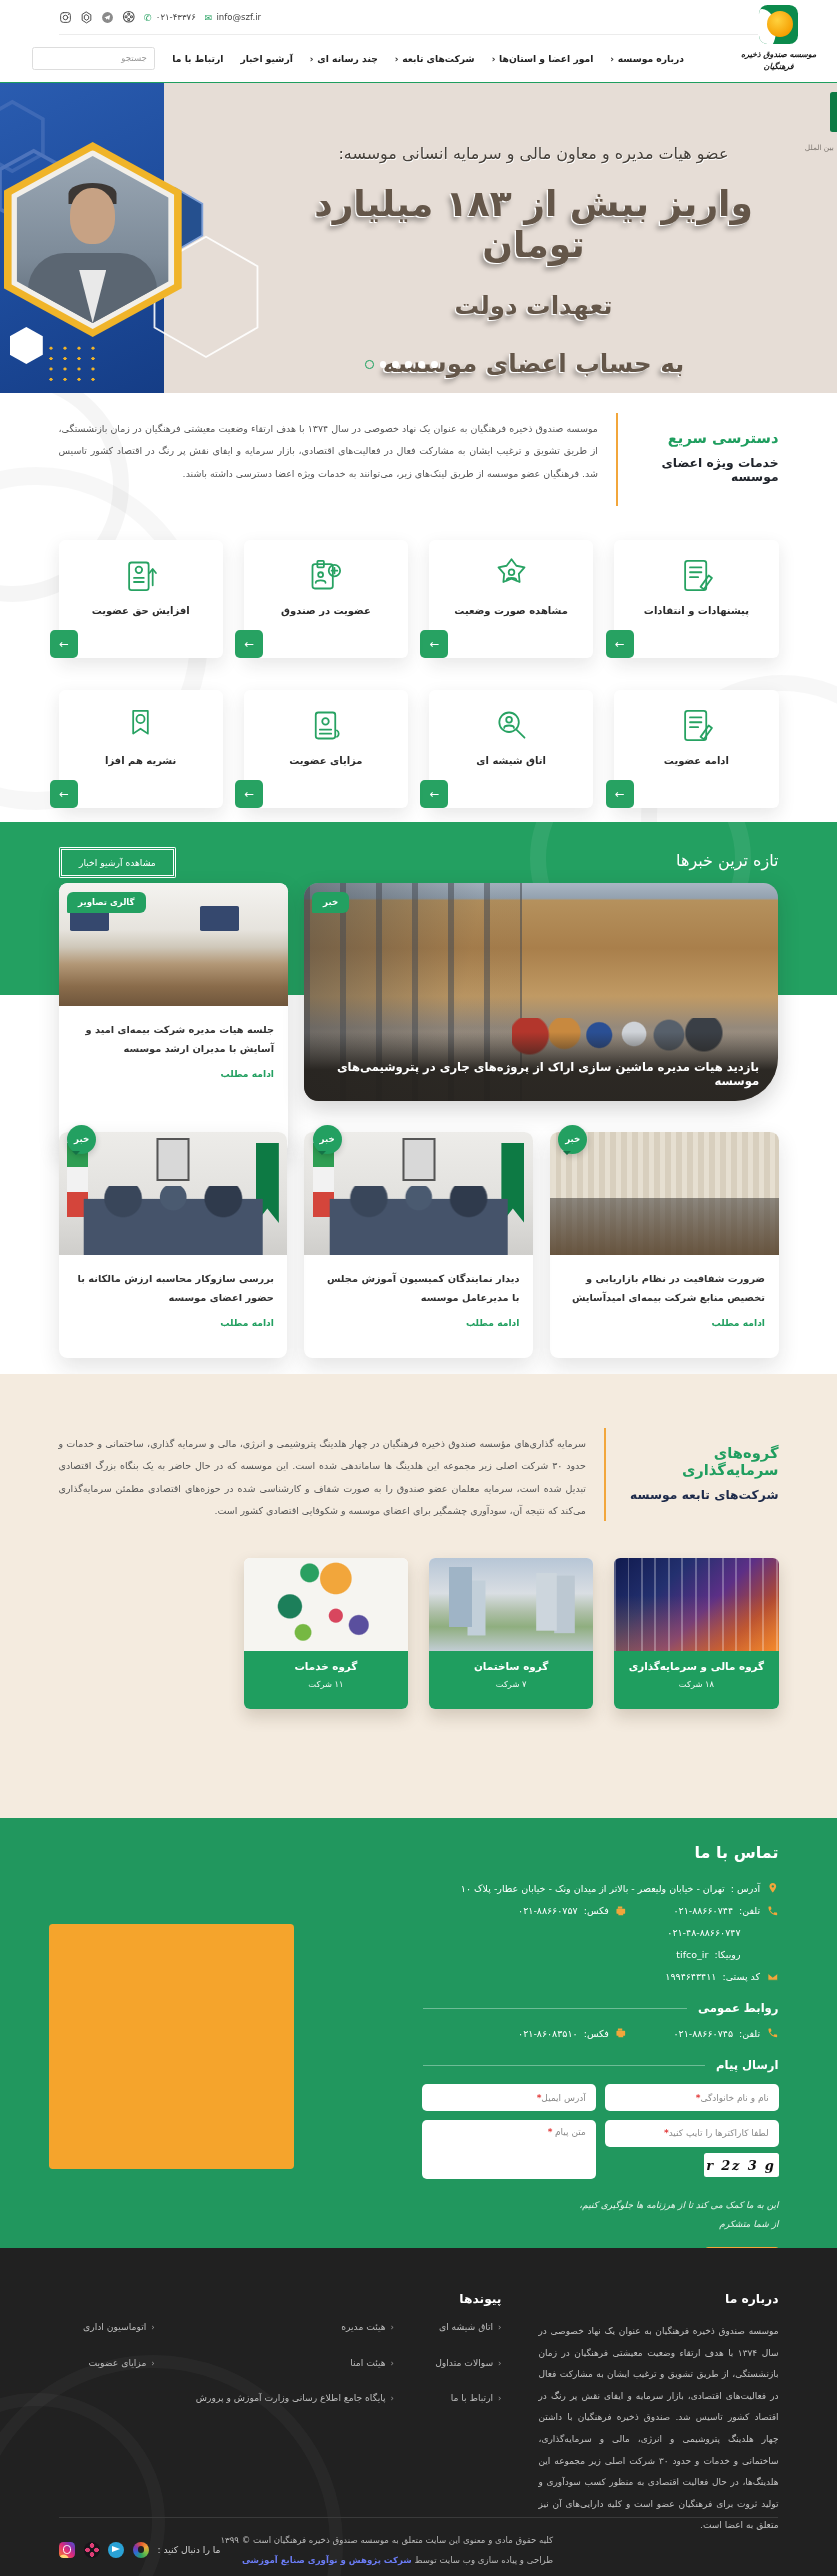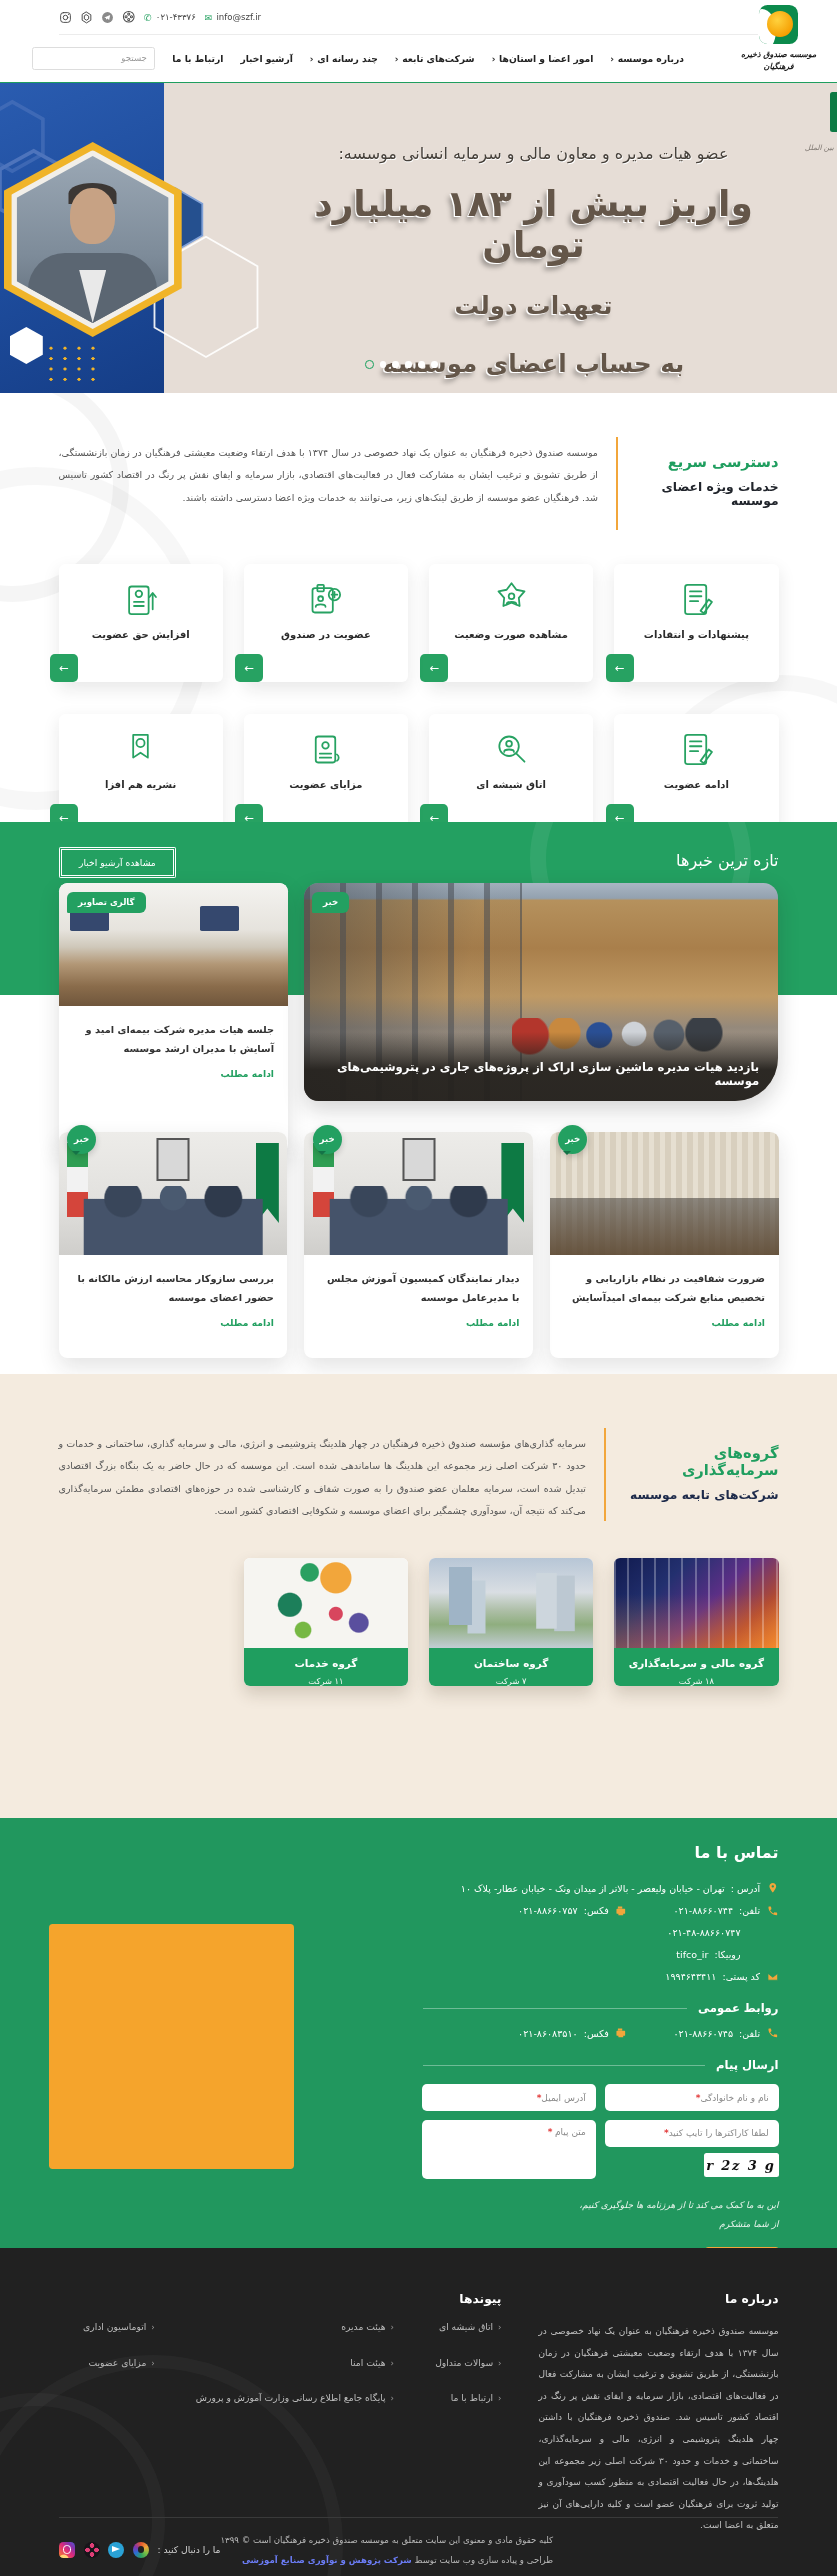--- a/index.html
+++ b/index.html
@@ -46,29 +46,29 @@
   .hero-text{position:absolute;left:264px;right:34px;top:0;height:100%;text-align:center}
   .hero-kicker{margin-top:61px;font-size:16px;font-weight:normal;color:#46403a;text-shadow:0.6px 0.6px 0 #fff}
   .hero-line{font-weight:bold;color:#645649;text-shadow:-1.2px 1.2px 0 #ffffff,-3.1px 3.7px 5.5px rgba(0,0,0,.35)}
   .hero-line.l1{margin-top:20px;font-size:36px}
   .hero-line.l2{margin-top:26px;font-size:24.5px}
   .hero-line.l3{margin-top:29px;font-size:24.5px}
   .slider-dots{position:absolute;left:365px;bottom:24.5px;display:flex;gap:6.1px;direction:ltr;align-items:center}
   .dot{width:6.7px;height:6.7px;border-radius:50%;background:#fff;cursor:pointer}
   .dot.active{width:8.6px;height:8.6px;background:transparent;border:1.8px solid #17a05d}
   .hero-edge{position:absolute;right:0;top:9.2px;width:7.4px;height:40px;background:#0d7a44;border-radius:2.5px 0 0 2.5px}
-  .hero-callig{position:absolute;right:1.2px;top:59px;width:33px;font-size:7.4px;font-style:italic;color:rgba(40,35,30,.55);text-align:center;line-height:1.6}
+  .hero-callig{position:absolute;right:1.2px;top:59px;width:33px;font-size:7.4px;color:rgba(40,35,30,.55);text-align:center;line-height:1.6}
 
   
   .quick{position:relative;height:429px;background:#fff;overflow:hidden}
   .ring{position:absolute;border-radius:50%;border:16px solid rgba(0,0,0,.04)}
   .quick .r1{left:-104px;top:-24.5px;width:233px;height:233px}
   .quick .r2{left:-135px;top:74px;width:343px;height:343px;border-width:18.4px;border-color:rgba(0,0,0,.03)}
   .quick .r3{right:-86px;bottom:-135px;width:282px;height:282px;border-color:rgba(0,0,0,.03)}
-  .quick .container{padding-top:44px}
+  .quick .container{padding-top:20px}
   .sec-head{display:flex;gap:18.4px;align-items:flex-start}
   .sec-titles{width:142px;text-align:right;padding-top:16px}
   .sec-titles .t1{font-size:14.7px;font-weight:bold;color:#1f9e5f}
   .sec-titles .t2{margin-top:9.8px;font-size:12.3px;font-weight:bold;color:#20242b}
   .vline{width:1.8px;height:93px;background:#f2a63b;flex:0 0 1.8px}
   .sec-desc{flex:1;font-size:9.5px;line-height:2.35;color:#555;text-align:justify;padding-top:4.9px}
   .qgrid{display:grid;grid-template-columns:repeat(4,1fr);gap:32px 21px;margin-top:34px}
   .qcard{position:relative;background:#fff;border-radius:6.1px;box-shadow:0 6.1px 17px rgba(30,30,30,.10);height:118px;display:flex;flex-direction:column;align-items:center;padding-top:16px;cursor:pointer}
   .qicon{width:39px;height:39px}
   .qicon svg{width:39px;height:39px;stroke:#27a262;fill:none;stroke-width:2.2;stroke-linecap:round;stroke-linejoin:round}
@@ -107,21 +107,21 @@
   .img-site:after{content:"";position:absolute;right:10%;bottom:12%;width:46%;height:26%;background:radial-gradient(circle at 8% 30%,#b3362c 0 9%,transparent 10%),radial-gradient(circle at 24% 26%,#c8893f 0 9%,transparent 10%),radial-gradient(circle at 40% 30%,#2a4f94 0 9%,transparent 10%),radial-gradient(circle at 56% 28%,#cfd3d8 0 9%,transparent 10%),radial-gradient(circle at 72% 30%,#57606b 0 9%,transparent 10%),radial-gradient(circle at 88% 26%,#3a3f46 0 9%,transparent 10%)}
   .feat-caption{position:absolute;left:0;right:0;bottom:0;padding:28px 18.4px 13.5px;background:linear-gradient(180deg,rgba(35,32,28,0),rgba(35,32,28,.93) 55%);color:#fff;font-size:11.6px;font-weight:bold;text-align:right}
   .small-cards{position:absolute;top:310px;left:0;right:0;display:grid;grid-template-columns:repeat(3,1fr);gap:16.6px}
   .small-card{position:relative;background:#fff;border-radius:8.6px;box-shadow:0 8.6px 21px rgba(30,30,30,.12);height:226px}
 
   
   .invest{position:relative;height:444px;background:#f4ebdf;overflow:hidden}
   .invest .container{padding-top:54px}
   .invest .sec-titles .t2{color:#1d2a4a}
   .ggrid{display:grid;grid-template-columns:repeat(4,1fr);gap:21px;margin-top:36px}
-  .gcard{border-radius:6.1px;overflow:hidden;box-shadow:0 7.4px 16px rgba(60,45,20,.18);height:128px;display:flex;flex-direction:column;cursor:pointer;background:#fff}
+  .gcard{border-radius:6.1px;overflow:hidden;box-shadow:0 7.4px 16px rgba(60,45,20,.18);height:151px;display:flex;flex-direction:column;cursor:pointer;background:#fff}
   .gimg{height:93px;position:relative}
   .img-petro{background:linear-gradient(180deg,#9cc0dd 0%,#c2d7e6 28%,#c9a94e 42%,#b08c3a 62%,#74814f 82%,#5d7247 100%)}
   .img-petro:after{content:"";position:absolute;inset:0;background:repeating-linear-gradient(90deg,rgba(200,170,60,.55) 0 3.7px,transparent 3.7px 21px)}
   .img-finance{background:linear-gradient(135deg,#101a4e 0%,#23306f 30%,#5c2f86 55%,#b04a33 78%,#f08a2e 100%)}
   .img-finance:after{content:"";position:absolute;inset:0;background:repeating-linear-gradient(90deg,rgba(255,255,255,.28) 0 1.8px,transparent 1.8px 13.5px),linear-gradient(0deg,rgba(255,140,40,.35),transparent 60%)}
   .img-build{background:linear-gradient(180deg,#b7c6d6 0%,#d9dee3 38%,#aebfa8 58%,#8fae7f 74%,#c2cdd4 100%)}
   .img-build:after{content:"";position:absolute;left:12%;top:10%;width:14%;height:64%;background:#9fb4c6;box-shadow:16px 11px 0 -2.5px #c2cfd9,86px 4.9px 0 -1.2px #cdd6dd,104px 7.4px 0 -1.2px #bcc8d2}
   .img-keep{background:radial-gradient(circle at 56% 22%,#f2a63b 0 13%,transparent 14%),radial-gradient(circle at 40% 16%,#2aa061 0 7%,transparent 8%),radial-gradient(circle at 28% 52%,#1c7f5a 0 9%,transparent 10%),radial-gradient(circle at 56% 62%,#d8465e 0 6%,transparent 7%),radial-gradient(circle at 70% 72%,#5a4f9e 0 7%,transparent 8%),radial-gradient(circle at 36% 80%,#76b843 0 6%,transparent 7%),#f6f5f1}
   .gbody{flex:1;background:#1f9e5f;color:#fff;text-align:center;padding-top:9.2px}
   .gname{font-size:10.4px;font-weight:bold}

